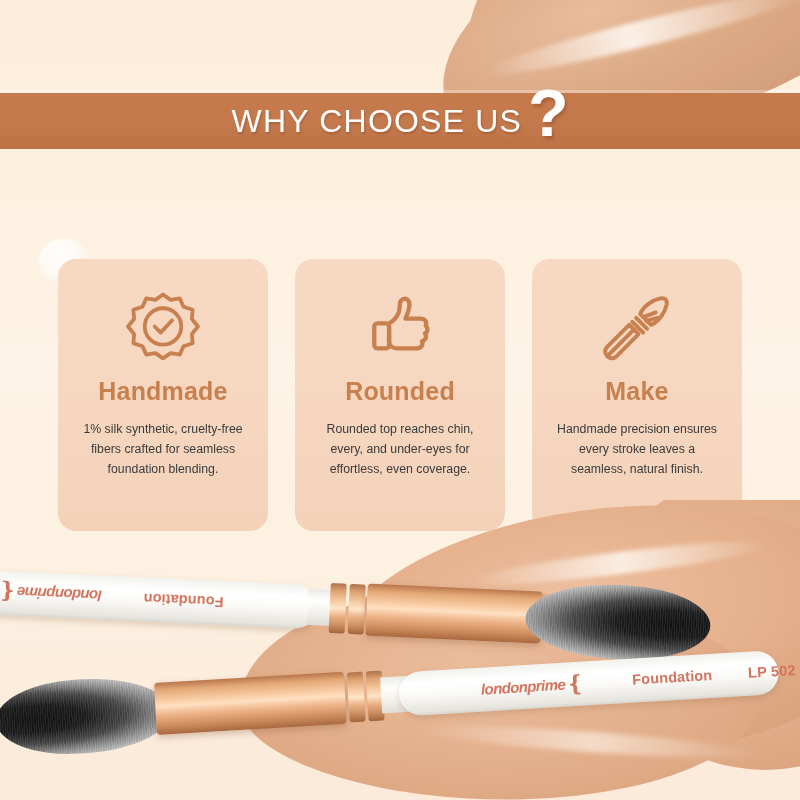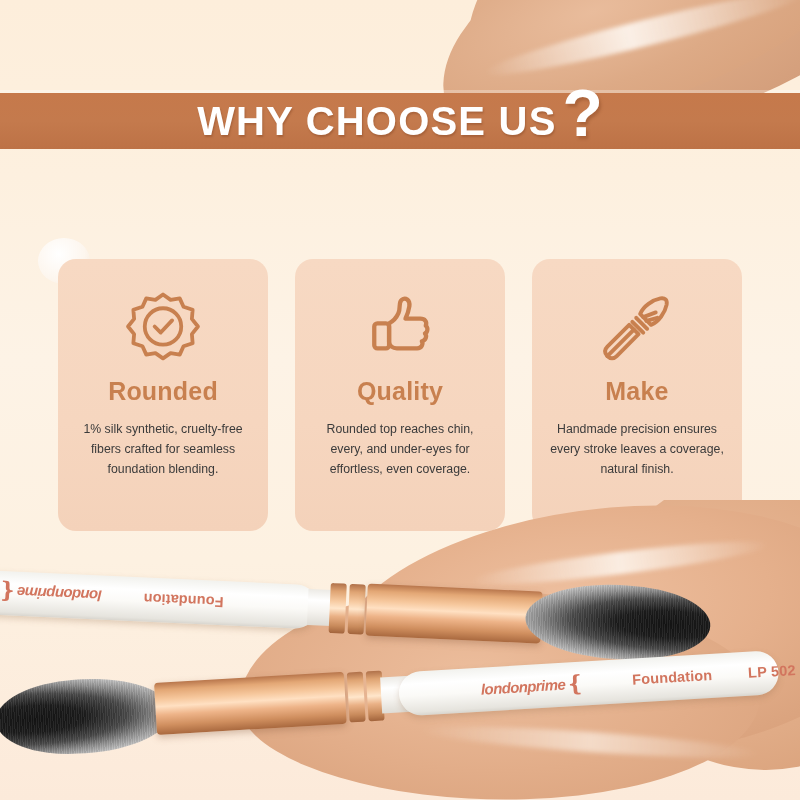--- a/index.html
+++ b/index.html
@@ -44,21 +44,21 @@
     position:absolute;left:0;top:93px;width:800px;height:56px;
     background:linear-gradient(180deg,#c6794b 0%,#c47a4d 50%,#bd7246 100%);
     display:flex;align-items:center;justify-content:center;
   }
   .banner::before{
     content:"";position:absolute;left:0;top:-3px;width:100%;height:3px;
     background:rgba(255,255,255,.28);
   }
   .banner-inner{position:relative;display:flex;align-items:center;gap:6px;}
   .banner-title{
-    color:#ffffff;font-size:40px;font-weight:bold;letter-spacing:1.2px;
+    color:#ffffff;font-size:32px;font-weight:normal;letter-spacing:1.2px;
     line-height:1;white-space:nowrap;
     text-shadow:1px 2px 2px rgba(120,60,30,.35);
   }
   .banner-q{
     color:#ffffff;font-size:66px;font-weight:bold;line-height:.72;
     margin-top:-14px;
     text-shadow:2px 3px 3px rgba(120,60,30,.35);
   }
 
   
@@ -202,49 +202,49 @@
   <div class="cards">
 
     <div class="card">
       <div class="card-icon">
         <svg width="76" height="76" viewBox="0 0 100 100" fill="none" stroke="#c8804f" stroke-width="5" stroke-linecap="round" stroke-linejoin="round">
           <path d="M50 6 L60 13 L72 11 L77 22 L89 26 L88 38 L96 48 L88 58 L89 70 L77 74 L72 85 L60 83 L50 90 L40 83 L28 85 L23 74 L11 70 L12 58 L4 48 L12 38 L11 26 L23 22 L28 11 L40 13 Z"></path>
           <circle cx="50" cy="48" r="24"></circle>
           <path d="M39 48 L47 56 L62 40"></path>
         </svg>
       </div>
-      <div class="card-title">Rounded</div>
+      <div class="card-title">Handmade</div>
       <div class="card-text">1% silk synthetic, cruelty-free fibers crafted for seamless foundation blending.</div>
     </div>
 
     <div class="card">
       <div class="card-icon">
         <svg width="78" height="78" viewBox="0 0 100 100" fill="none" stroke="#c8804f" stroke-width="5.5" stroke-linecap="round" stroke-linejoin="round">
           <path d="M36 44 C36 44 44 40 48 31 C51 24 48 17 52 14 C57 10 63 14 62 22 C61 29 57 38 57 38 L76 38 C82 38 85 42 83 47 C86 49 86 55 82 57 C85 60 83 66 78 67 C80 70 78 76 72 76 L46 76 C41 76 36 73 36 68 Z"></path>
           <rect x="17" y="44" width="19" height="32" rx="4"></rect>
         </svg>
       </div>
-      <div class="card-title">Quality</div>
+      <div class="card-title">Rounded</div>
       <div class="card-text">Rounded top reaches chin, every, and under-eyes for effortless, even coverage.</div>
     </div>
 
     <div class="card">
       <div class="card-icon">
         <svg width="78" height="78" viewBox="0 0 100 100" fill="none" stroke="#c8804f" stroke-width="5" stroke-linecap="round" stroke-linejoin="round">
           <path d="M12 86 L46 52"></path>
           <path d="M12 86 C8 82 8 78 12 74 L40 46 L52 58 L24 86 C20 90 16 90 12 86 Z"></path>
           <path d="M44 42 L58 56"></path>
           <path d="M49 37 L63 51"></path>
           <path d="M54 32 C58 22 70 14 80 12 C86 11 89 14 88 20 C86 30 78 42 68 46 Z"></path>
           <path d="M58 36 L74 30"></path>
           <path d="M62 41 L76 37"></path>
         </svg>
       </div>
       <div class="card-title">Make</div>
-      <div class="card-text">Handmade precision ensures every stroke leaves a coverage, natural finish.</div>
+      <div class="card-text">Handmade precision ensures every stroke leaves a seamless, natural finish.</div>
     </div>
 
   </div>
 
   <div class="pool-wrap">
     <div class="pool-right"></div>
     <div class="pool-main"></div>
     <div class="pool-shadow"></div>
     <div class="pool-lobe"></div>
     <div class="pool-hl1"></div>

